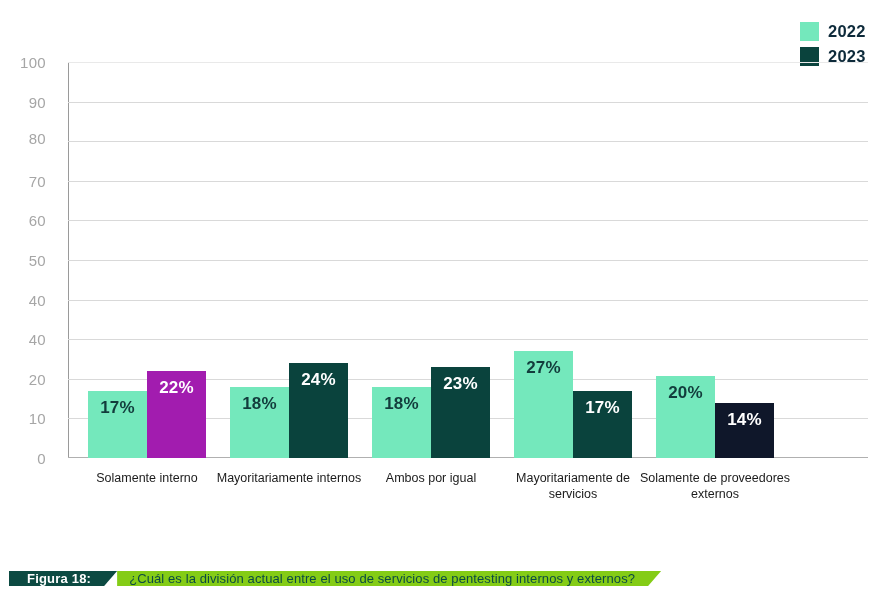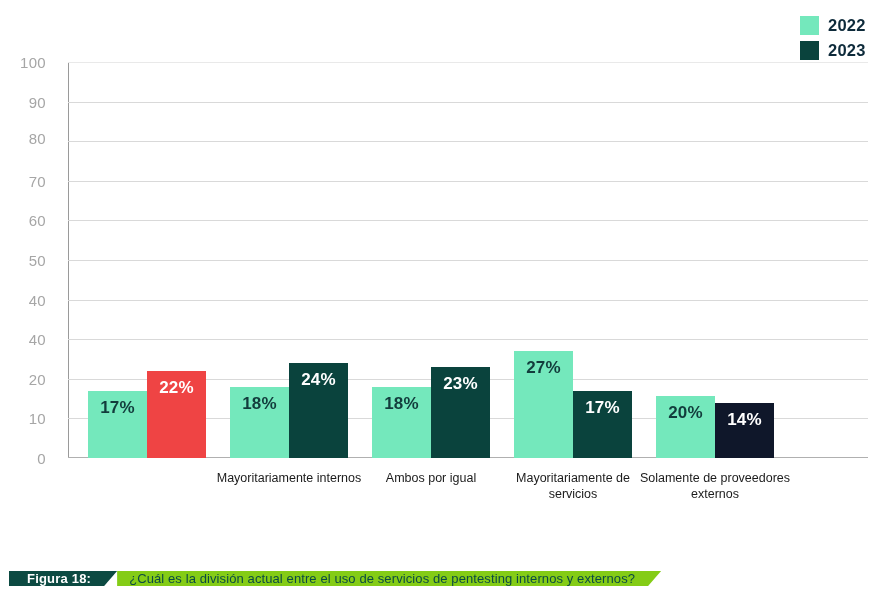--- a/index.html
+++ b/index.html
@@ -11,21 +11,21 @@
     width: 879px;
     height: 589px;
     position: relative;
     font-family: "Liberation Sans", sans-serif;
     overflow: hidden;
   }
 
   
   .legend {
     position: absolute;
-    top: 14px;
+    top: 20px;
     left: 800px;
     width: 75px;
   }
   .legend-row {
     display: flex;
     align-items: center;
     height: 22px;
     margin-bottom: 3px;
   }
   .legend-swatch {
@@ -216,21 +216,21 @@
       <div class="gridline" style="top: 79.2px;"></div>
       <div class="gridline" style="top: 39.6px;"></div>
       <div class="gridline top" style="top: 0px;"></div>
     </div>
   <div class="axis-x-line"></div>
   <div class="bars">
       <div class="group" style="left: 20px; width: 118px;">
         <div class="bar s2022" style="height: 67.32px; background: rgb(116, 232, 188);">
           <span class="bar-label">17%</span>
         </div>
-        <div class="bar s2023" style="height: 87.12px; background: #ef4444;">
+        <div class="bar s2023" style="height: 87.12px; background: #a21caf;">
           <span class="bar-label">22%</span>
         </div>
       </div>
       <div class="group" style="left: 162px; width: 118px;">
         <div class="bar s2022" style="height: 71.28px; background: rgb(116, 232, 188);">
           <span class="bar-label">18%</span>
         </div>
         <div class="bar s2023" style="height: 95.04px; background: rgb(10, 67, 61);">
           <span class="bar-label">24%</span>
         </div>
@@ -245,31 +245,32 @@
       </div>
       <div class="group" style="left: 446px; width: 118px;">
         <div class="bar s2022" style="height: 106.92px; background: rgb(116, 232, 188);">
           <span class="bar-label">27%</span>
         </div>
         <div class="bar s2023" style="height: 67.32px; background: rgb(10, 67, 61);">
           <span class="bar-label">17%</span>
         </div>
       </div>
       <div class="group" style="left: 588px; width: 118px;">
-        <div class="bar s2022" style="height: 62px; background: rgb(116, 232, 188);">
+        <div class="bar s2022" style="height: 82px; background: rgb(116, 232, 188);">
           <span class="bar-label">20%</span>
         </div>
         <div class="bar s2023" style="height: 55.44px; background: #0f172a;">
           <span class="bar-label">14%</span>
         </div>
       </div>
     </div>
 </div>
 
 <div class="xlabels">
+    <div class="xlabel" style="left: 0px; width: 158px;">Solamente interno</div>
     <div class="xlabel" style="left: 142px; width: 158px;">Mayoritariamente internos</div>
     <div class="xlabel" style="left: 284px; width: 158px;">Ambos por igual</div>
     <div class="xlabel" style="left: 426px; width: 158px;">Mayoritariamente de servicios</div>
     <div class="xlabel" style="left: 568px; width: 158px;">Solamente de proveedores externos</div>
   </div>
 
 <div class="caption">
   <div class="caption-tag">Figura 18:</div>
   <div class="caption-body">¿Cuál es la división actual entre el uso de servicios de pentesting internos y externos?</div>
 </div>

